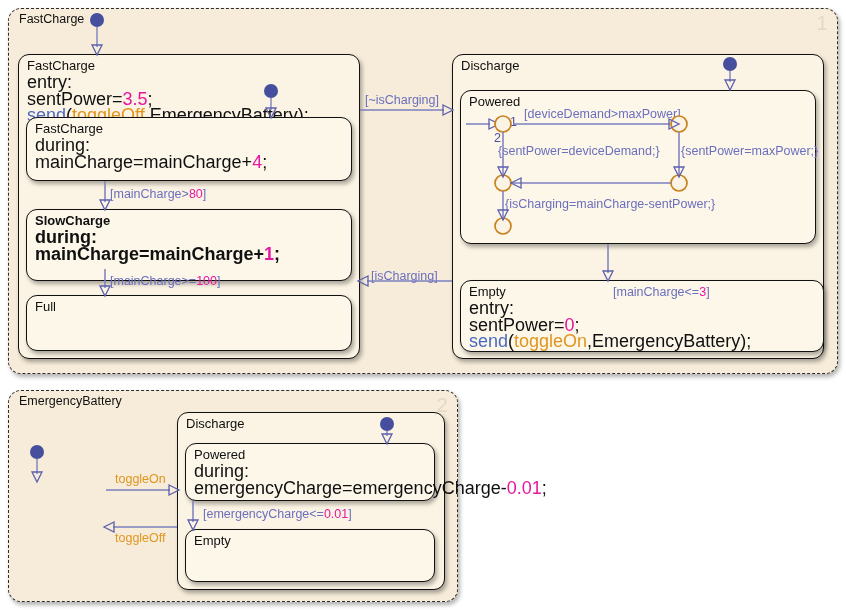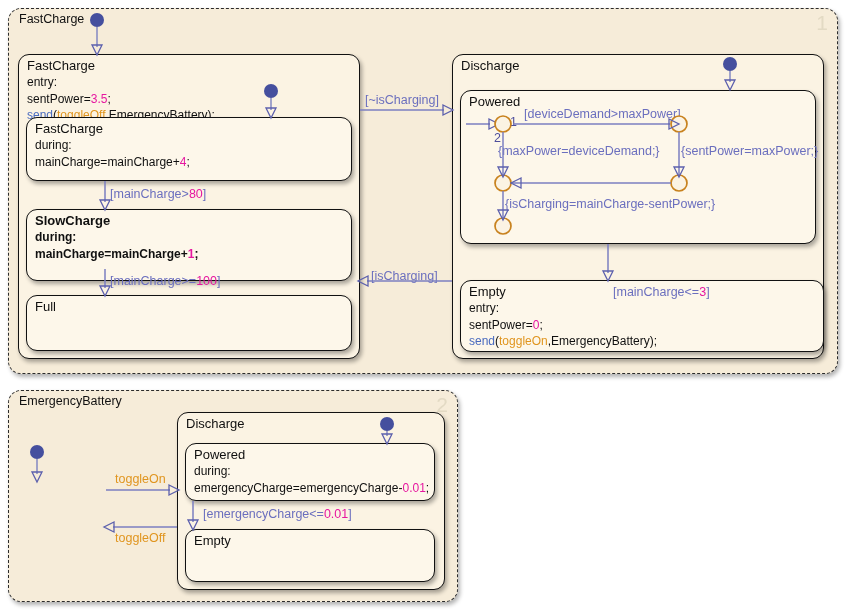--- a/index.html
+++ b/index.html
@@ -40,21 +40,21 @@
     left:10px;top:3px;white-space:nowrap;
   }
   .state-name{
     position:absolute;
     font-size:13px;color:#101010;
     left:8px;top:3px;white-space:nowrap;
   }
   .body-txt{
     position:absolute;
     left:8px;top:19px;
-    font-size:12px;color:#101010;
+    font-size:18px;color:#101010;
     line-height:16.5px;white-space:pre;
   }
   .corner-num{
     position:absolute;
     font-size:21px;
     color:#e3dac4;
     right:9px;top:2px;
     font-weight:400;
     user-select:none;
   }
@@ -152,21 +152,21 @@
   <span class="cond" style="left:110px;top:274px;"><span>[mainCharge&gt;=</span><span class="num">100</span><span>]</span></span>
 
   <span class="cond" style="left:365px;top:93px;">[~isCharging]</span>
 
   <span class="cond" style="left:371px;top:269px;">[isCharging]</span>
 
   <span class="cond" style="left:613px;top:249px;margin-top:36px;"><span>[mainCharge&lt;=</span><span class="num">3</span><span>]</span></span>
 
   <span class="cond" style="left:524px;top:107px;">[deviceDemand&gt;maxPower]</span>
 
-  <span class="action" style="left:498px;top:144px;">{maxPower=deviceDemand;}</span>
+  <span class="action" style="left:498px;top:144px;">{sentPower=deviceDemand;}</span>
 
   <span class="action" style="left:681px;top:144px;">{sentPower=maxPower;}</span>
 
   <span class="action" style="left:505px;top:197px;">{isCharging=mainCharge-sentPower;}</span>
 
   <span class="jlabel" style="left:510px;top:115px;">1</span>
 
   <span class="jlabel" style="left:494px;top:131px;">2</span>
 
   <div class="chart" style="left:8px;top:390px;width:450px;height:212px;">

